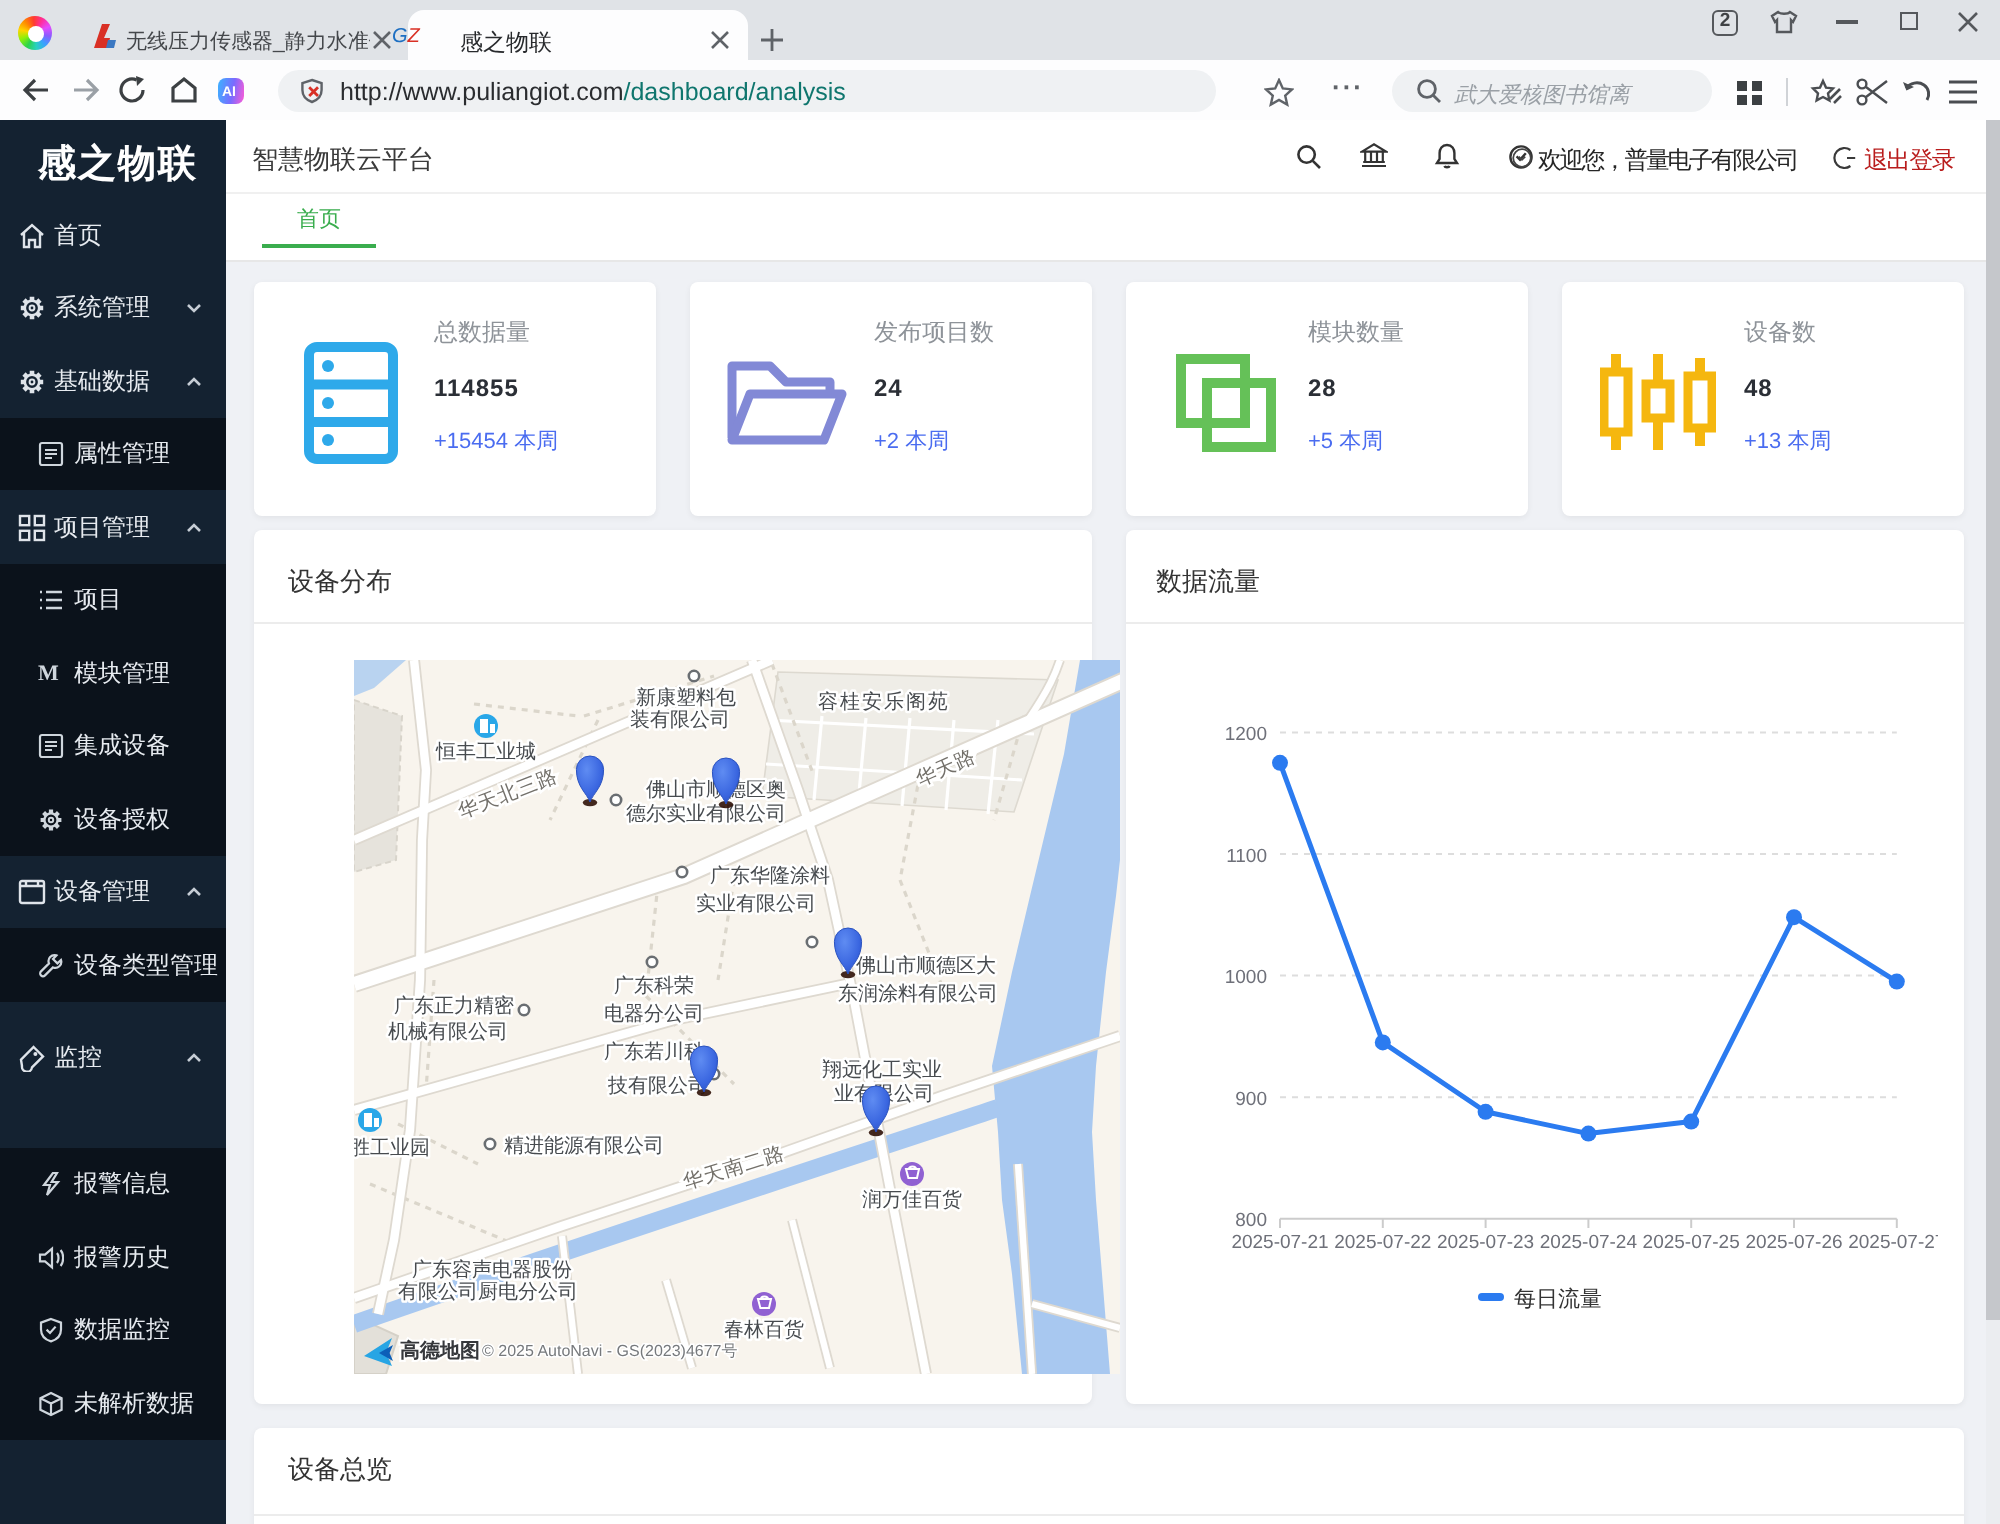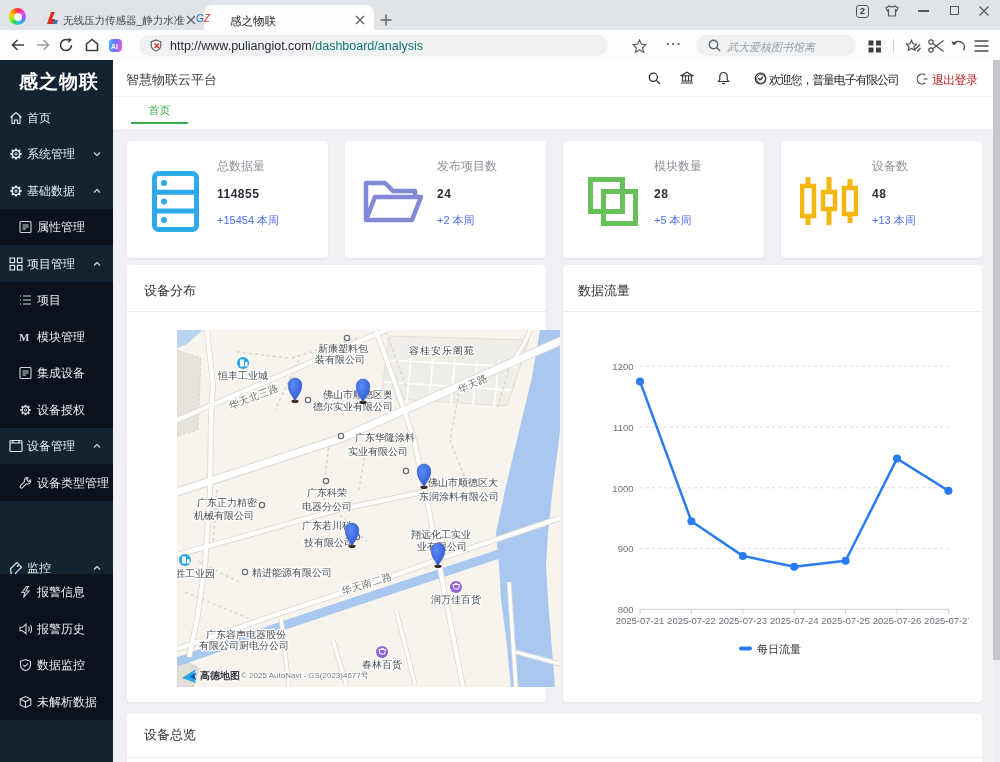--- a/index.html
+++ b/index.html
@@ -231,21 +231,21 @@
       <svg class="chev" width="8" height="5" viewBox="0 0 8 5">
         <path d="M1 4 L4 1 L7 4" fill="none" stroke="#c6cdd5" stroke-width="1.3"></path>
       </svg>
     </div>
 <div class="mi sub" style="top:404px;">
       <svg class="ic" width="13" height="13" viewBox="0 0 13 13">
         <path d="M11.5 3.5 A3 3 0 0 1 7.5 7.2 L3.5 11.2 A1.4 1.4 0 0 1 1.5 9.2 L5.5 5.2 A3 3 0 0 1 9.2 1.2 L7.5 3 L9.7 5.2 L11.5 3.5 Z" fill="none" stroke="#cfd6dd" stroke-width="1.1"></path>
       </svg>
       <span class="txt">设备类型管理</span>
     </div>
-<div class="mi parent" style="top:489px;text-align:center;">
+<div class="mi parent" style="top:450px;text-align:center;">
       <svg class="ic" width="14" height="14" viewBox="0 0 14 14">
         <path d="M7.8 1.5 L12.5 6.2 L7 11.7 A2.5 2.5 0 0 1 2 11 L1.5 7.8 Z" fill="none" stroke="#dfe4ea" stroke-width="1.2"></path>
         <circle cx="8.7" cy="5" r="1" fill="#dfe4ea"></circle>
       </svg>
       <span class="txt">监控</span>
       <svg class="chev" width="8" height="5" viewBox="0 0 8 5">
         <path d="M1 4 L4 1 L7 4" fill="none" stroke="#c6cdd5" stroke-width="1.3"></path>
       </svg>
     </div>
 <div class="mi sub" style="top:513.5px;">

